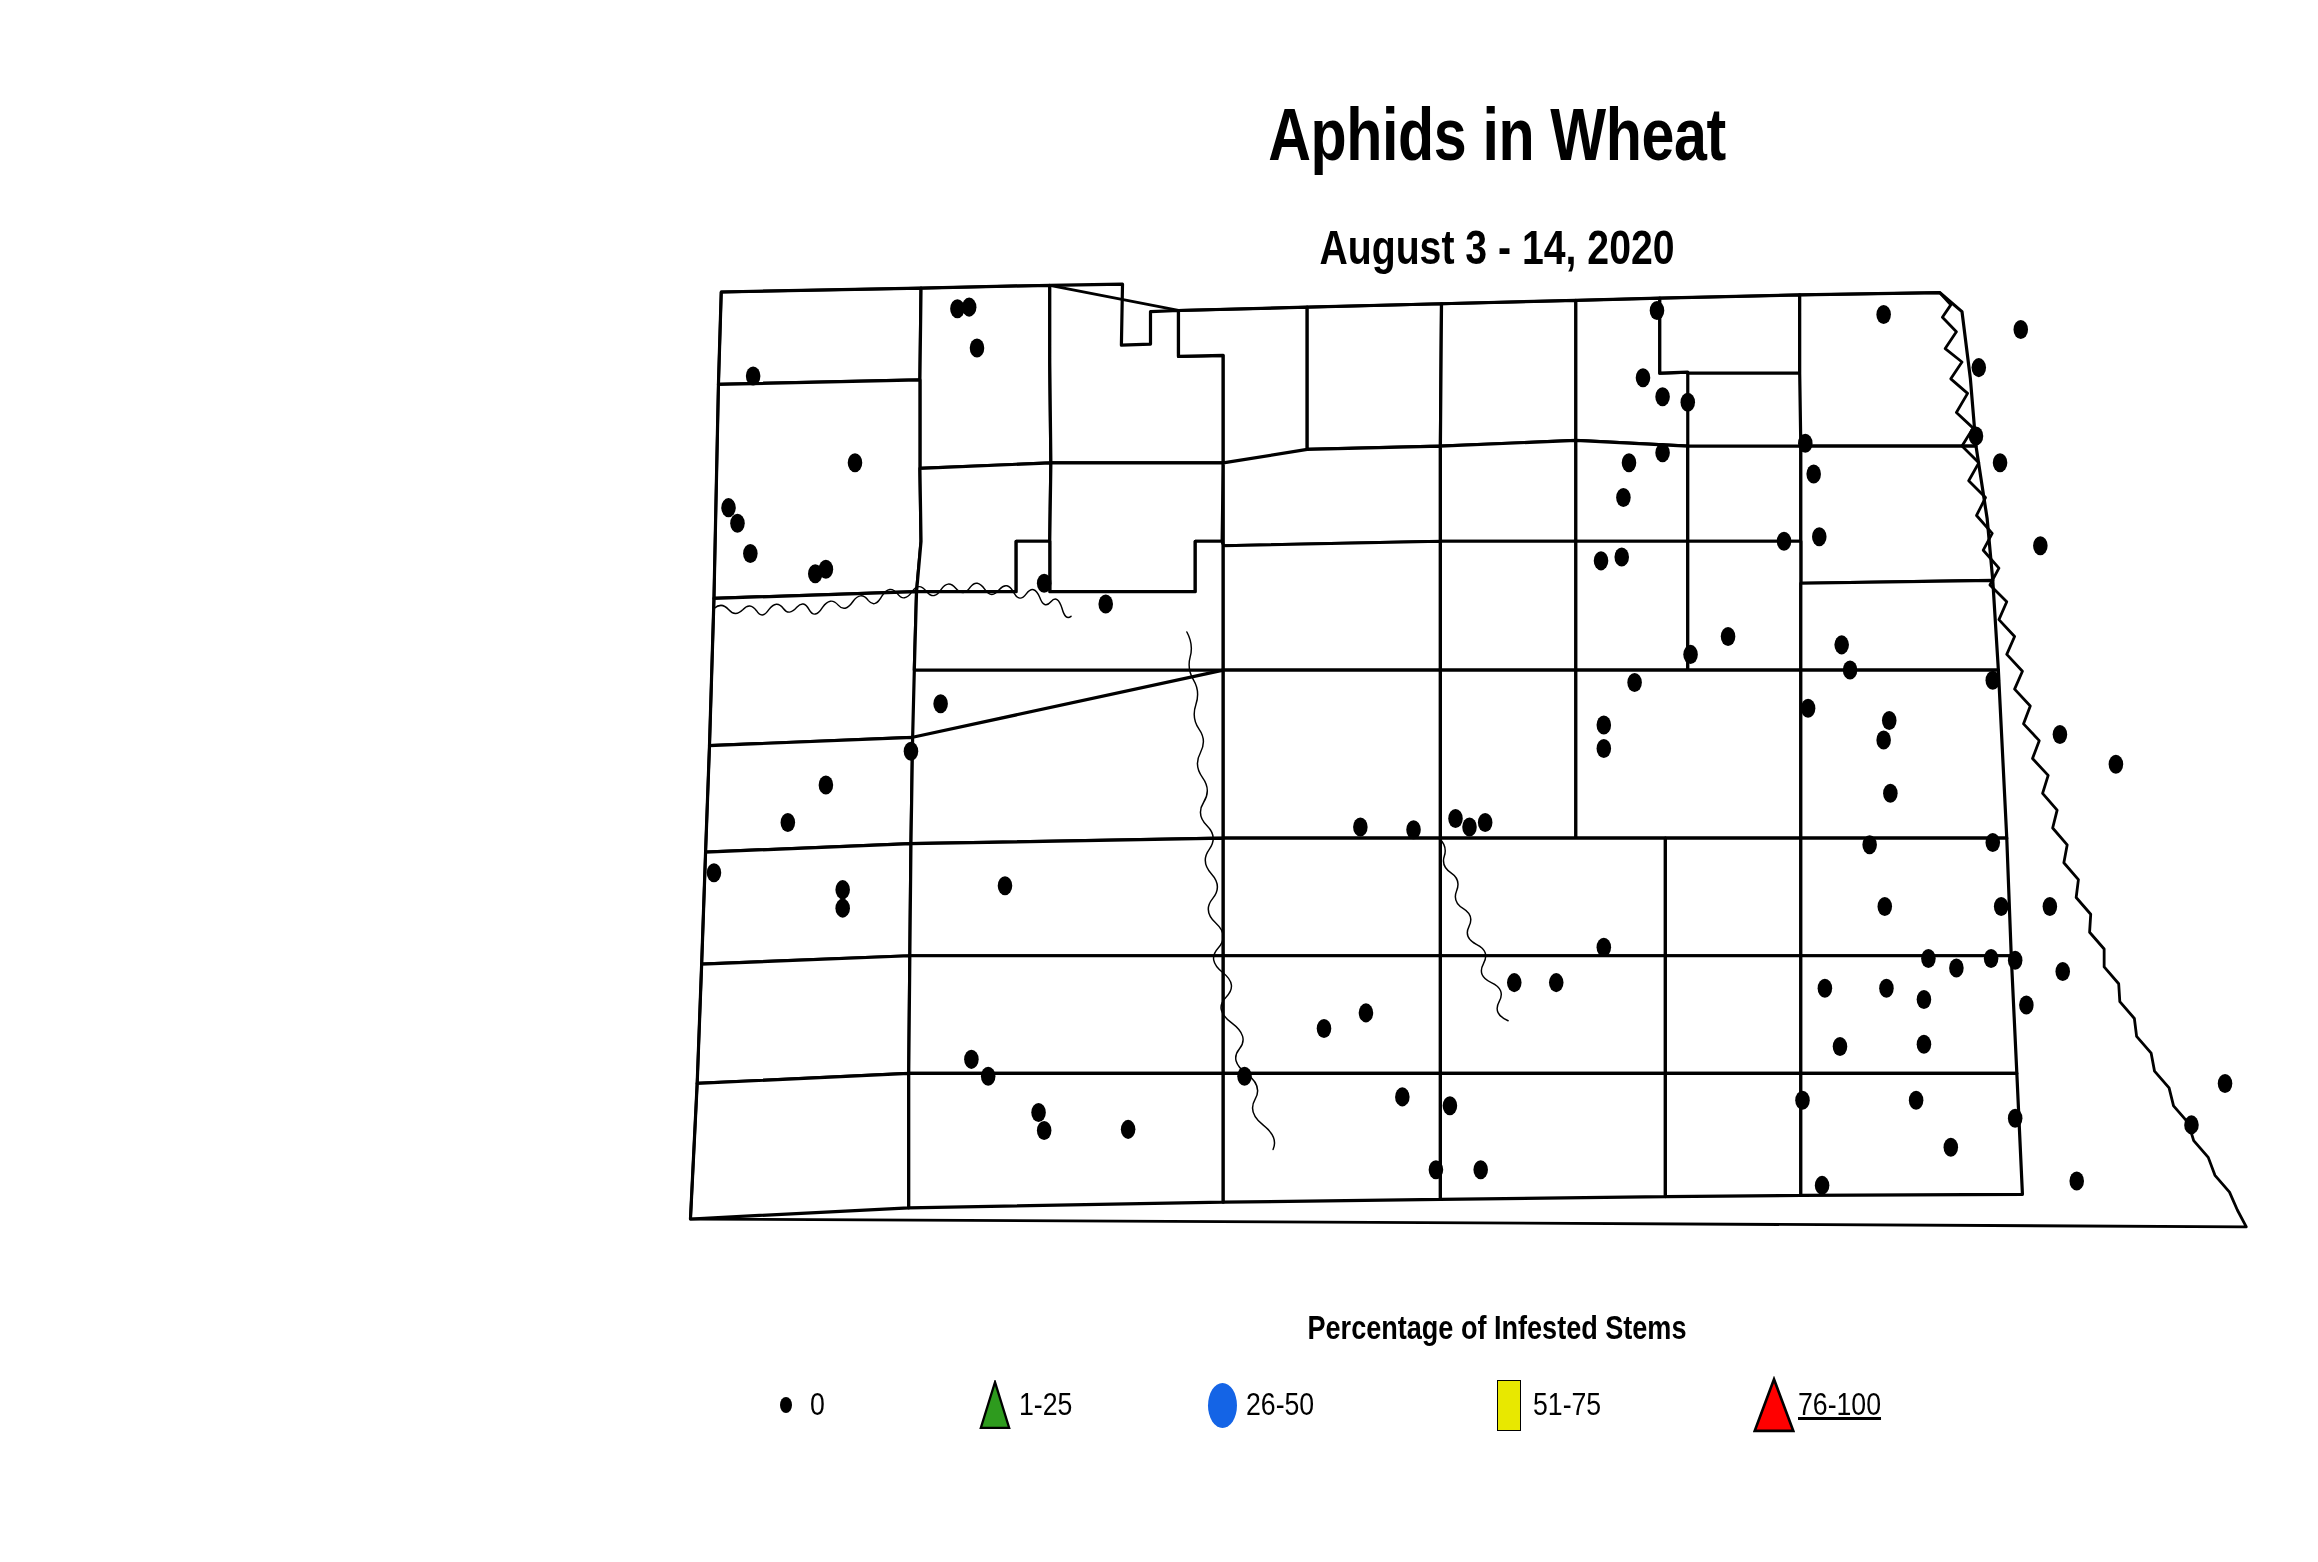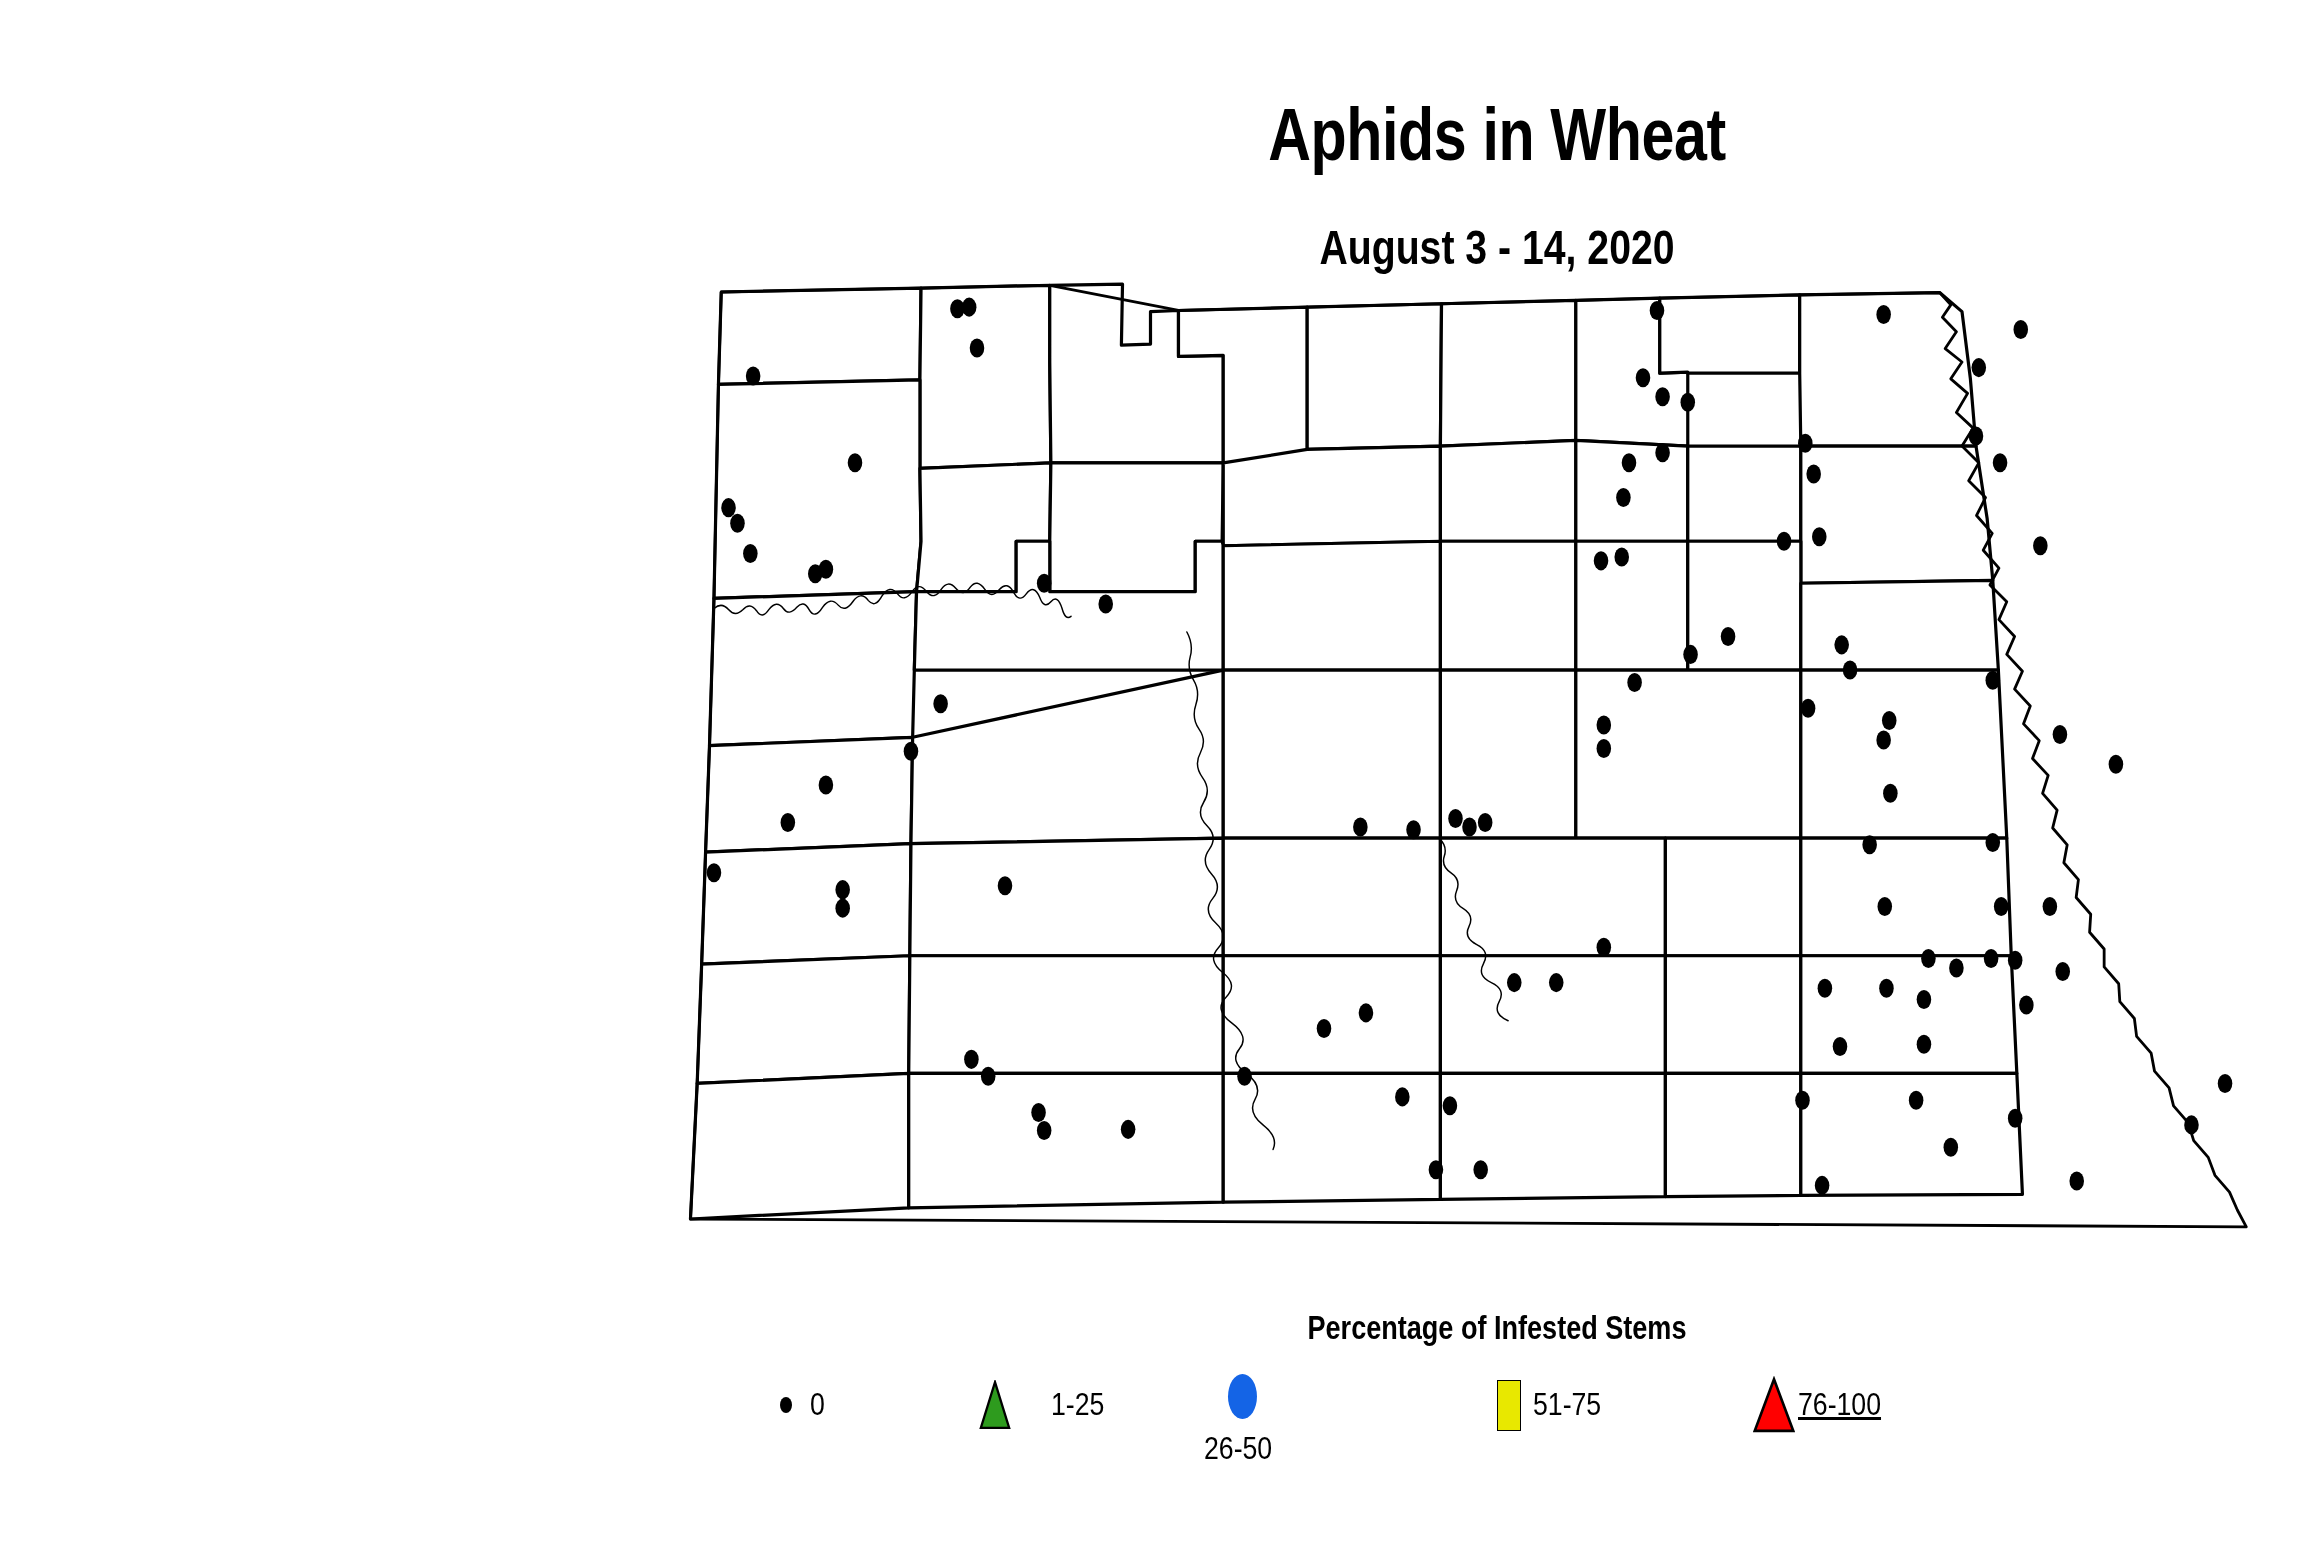--- a/index.html
+++ b/index.html
@@ -266,30 +266,30 @@
 
   <div id="legend-row">
 
     <div class="lg-item" style="left:0px;">
       <span class="lg-sym">
         <span class="sym-dot"></span>
       </span>
       <span class="lg-lab">0</span>
     </div>
 
-    <div class="lg-item" style="left:209px;gap:32px;">
+    <div class="lg-item" style="left:209px;">
       <span class="lg-sym">
         <svg class="sym-tri" width="32" height="51" viewBox="0 0 70 110">
           <polygon points="35,4 66,104 4,104" fill="#2E9B1E" stroke="#000" stroke-width="5"></polygon>
         </svg>
       </span>
       <span class="lg-lab">1-25</span>
     </div>
 
-    <div class="lg-item" style="left:436px;flex-direction:column;">
+    <div class="lg-item" style="left:436px;">
       <span class="lg-sym">
         <span class="sym-circ"></span>
       </span>
       <span class="lg-lab">26-50</span>
     </div>
 
     <div class="lg-item" style="left:723px;justify-content:space-between;">
       <span class="lg-sym">
         <span class="sym-sq"></span>
       </span>

